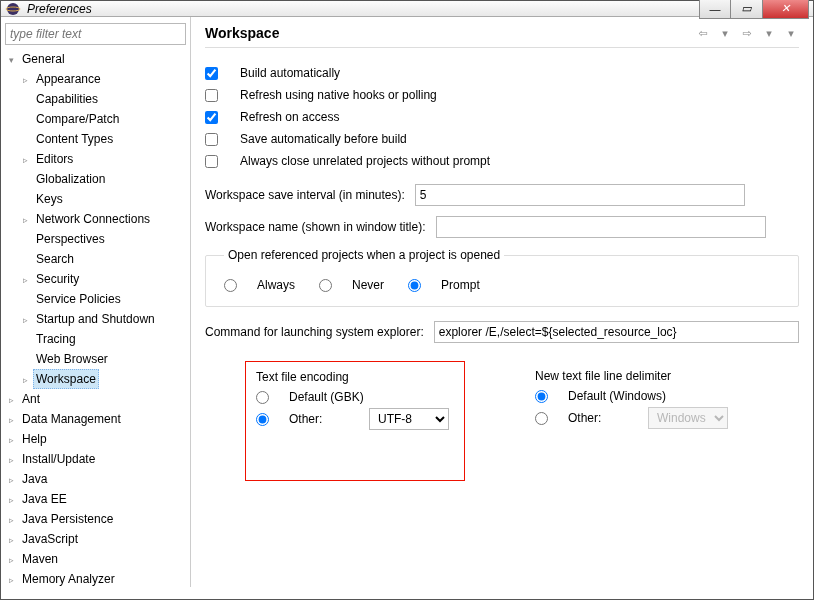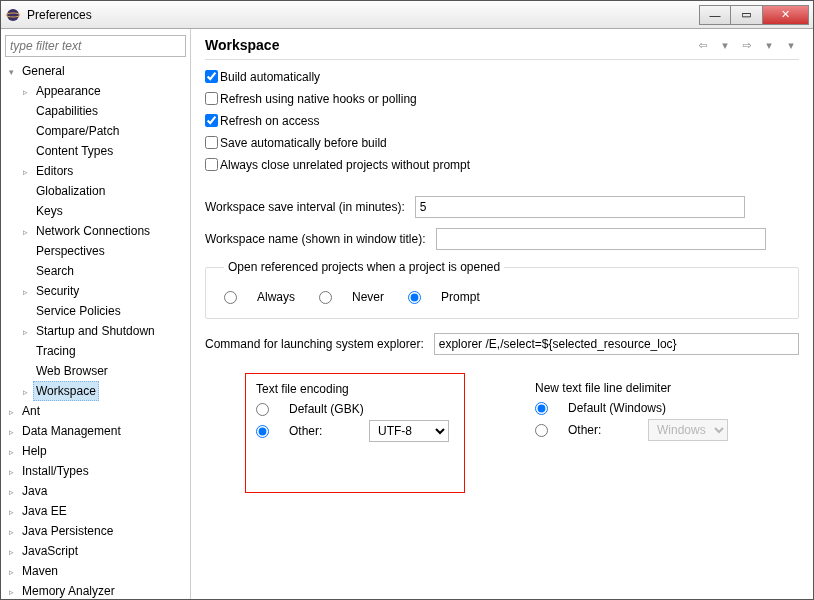--- a/index.html
+++ b/index.html
@@ -1,20 +1,20 @@
 <!DOCTYPE html>
 <html><head>
 <meta charset="utf-8">
 <style>
 * { box-sizing: border-box; margin: 0; padding: 0; }
 body { font-family: "Segoe UI", Tahoma, sans-serif; font-size: 12px; color: #000; background: #fff; overflow: hidden; }
 
 .window { width: 814px; height: 600px; background: #fff; position: relative; border: 1px solid #555; }
 
-.titlebar { height: 28px; background: linear-gradient(#fdfdfd, #e8e8e8); border-bottom: 1px solid #aaa; display: flex; align-items: center; padding: 0 4px; }
+.titlebar { height: 16px; background: linear-gradient(#fdfdfd, #e8e8e8); border-bottom: 1px solid #aaa; display: flex; align-items: center; padding: 0 4px; font-style: italic; }
 .titlebar .eclipse-icon { width: 16px; height: 16px; margin-right: 6px; display:inline-flex; align-items:center; justify-content:center; }
 .titlebar .title { font-size: 12px; }
 .titlebar .winbtns { margin-left: auto; display: flex; gap: 0; }
 .winbtn { width: 32px; height: 20px; border: 1px solid #888; background: linear-gradient(#f5f5f5,#ddd); display:flex; align-items:center; justify-content:center; font-size:11px; }
 .winbtn.close { background: linear-gradient(#e88,#c33); color:#fff; width: 46px; }
 .winbtn + .winbtn { border-left: none; }
 
 .content { display: flex; height: calc(100% - 28px); }
 
 .sidebar { width: 190px; border-right: 1px solid #ccc; padding: 6px 4px 4px 4px; overflow: hidden; background:#fff; }
@@ -30,21 +30,21 @@
 .main { flex: 1; padding: 8px 14px 8px 14px; position: relative; overflow: hidden; }
 .mainhdr { display:flex; align-items:center; border-bottom: 1px solid #ddd; padding-bottom: 6px; margin-bottom: 10px; }
 .mainhdr h2 { font-size: 14px; font-weight: bold; }
 .hdrtools { margin-left:auto; display:flex; gap:6px; color:#888; }
 .hdrtool { width:16px; height:16px; display:flex; align-items:center; justify-content:center; font-size:11px; }
 
 .intro { margin-bottom: 14px; }
 .intro a { color: #0066cc; text-decoration: underline; }
 
 .checks { margin-bottom: 16px; }
-.checkrow { display:flex; align-items:flex-start; height: 22px; gap: 2px; }
+.checkrow { display:flex; align-items:flex-end; height: 22px; gap: 22px; }
 .cb { width:13px; height:13px; }
 
 .formrow { display:flex; align-items:center; gap: 10px; margin-bottom: 10px; }
 .formrow label { white-space: nowrap; }
 .formrow input[type=text] { border: 1px solid #b9b9b9; height: 22px; padding: 2px 4px; font-family:inherit; font-size:12px; }
 
 .group { border: 1px solid #ddd; border-radius: 2px; padding: 12px 10px 10px 10px; margin: 10px 0 14px 0; }
 .group legend, .group .gtitle { padding: 0 4px; background:#fff; font-size:12px; }
 fieldset.group { position:relative; }
 fieldset.group > legend { margin-left: 8px; }
@@ -101,21 +101,21 @@
               <li><span class="tw"></span><span class="label">Service Policies</span></li>
               <li><span class="tw">▹</span><span class="label">Startup and Shutdown</span></li>
               <li><span class="tw"></span><span class="label">Tracing</span></li>
               <li><span class="tw"></span><span class="label">Web Browser</span></li>
               <li class="selected"><span class="tw">▹</span><span class="label">Workspace</span></li>
             </ul>
           </li>
           <li><span class="tw">▹</span><span class="label">Ant</span></li>
           <li><span class="tw">▹</span><span class="label">Data Management</span></li>
           <li><span class="tw">▹</span><span class="label">Help</span></li>
-          <li><span class="tw">▹</span><span class="label">Install/Types</span></li>
+          <li><span class="tw">▹</span><span class="label">Install/Update</span></li>
           <li><span class="tw">▹</span><span class="label">Java</span></li>
           <li><span class="tw">▹</span><span class="label">Java EE</span></li>
           <li><span class="tw">▹</span><span class="label">Java Persistence</span></li>
           <li><span class="tw">▹</span><span class="label">JavaScript</span></li>
           <li><span class="tw">▹</span><span class="label">Maven</span></li>
           <li><span class="tw">▹</span><span class="label">Memory Analyzer</span></li>
         </ul>
       </div>
     </div>
 

